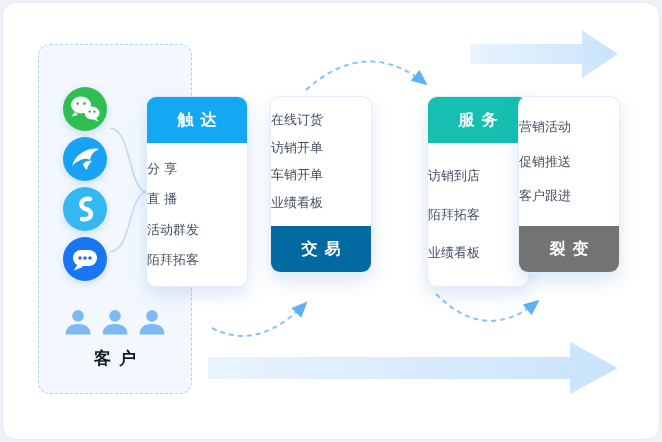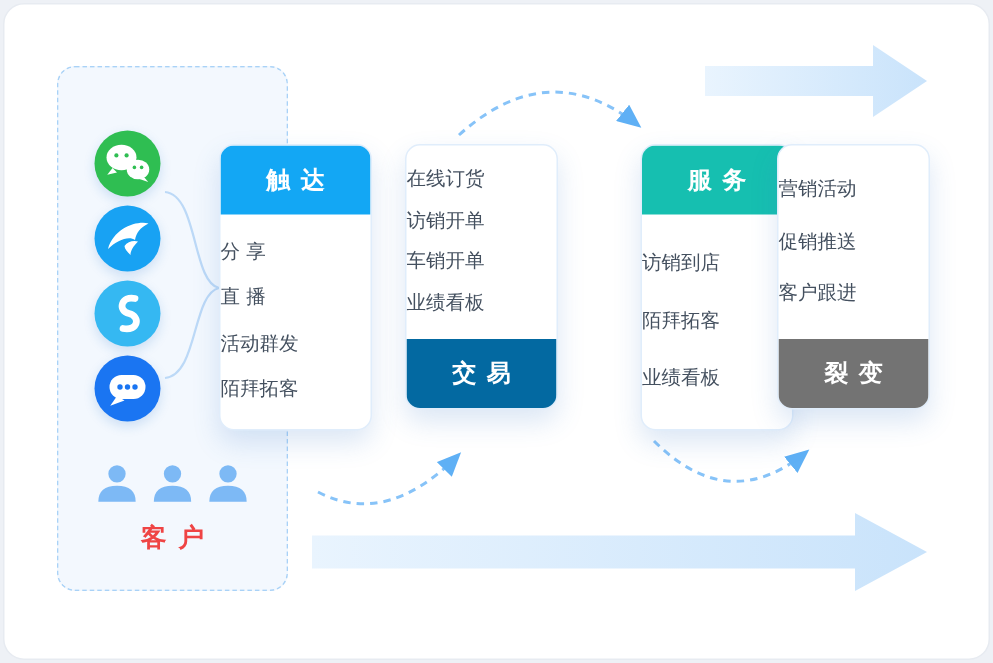--- a/index.html
+++ b/index.html
@@ -7,21 +7,21 @@
   .frame{position:absolute;inset:2px;background:#fff;border:1px solid #e7ebf1;border-radius:14px;}
 
   
   .panel{position:absolute;left:38px;top:44px;width:152px;height:348px;background:#f3f8fe;
          border:1px dashed #a9d2f7;border-radius:12px;z-index:1;}
   .app-icon{position:absolute;left:24px;width:44px;height:44px;border-radius:50%;
             display:flex;align-items:center;justify-content:center;box-shadow:0 3px 8px rgba(30,110,200,.18);}
   .app-icon svg{display:block;}
   .persons{position:absolute;left:0;right:0;top:262px;display:flex;justify-content:center;gap:5px;}
   .panel-label{position:absolute;left:0;right:0;top:302px;text-align:center;font-size:17px;font-weight:bold;
-               color:#ef4444;letter-spacing:8px;padding-left:8px;}
+               color:#0f172a;letter-spacing:8px;padding-left:8px;}
 
   
   .card{position:absolute;top:96px;width:100px;background:#fff;border:1px solid #e0edfb;border-radius:10px;
         overflow:hidden;display:flex;flex-direction:column;z-index:3;
         box-shadow:0 8px 18px rgba(59,121,199,.18);}
   .h-tall{height:189px;}
   .h-short{height:175px;}
   .card-1{left:146px;} .card-2{left:270px;} .card-3{left:382px;margin-left:45px;} .card-4{left:518px;}
   .card-header{height:46px;flex:0 0 46px;display:flex;align-items:center;justify-content:center;
                color:#fff;font-size:16px;font-weight:bold;letter-spacing:7px;padding-left:7px;}

